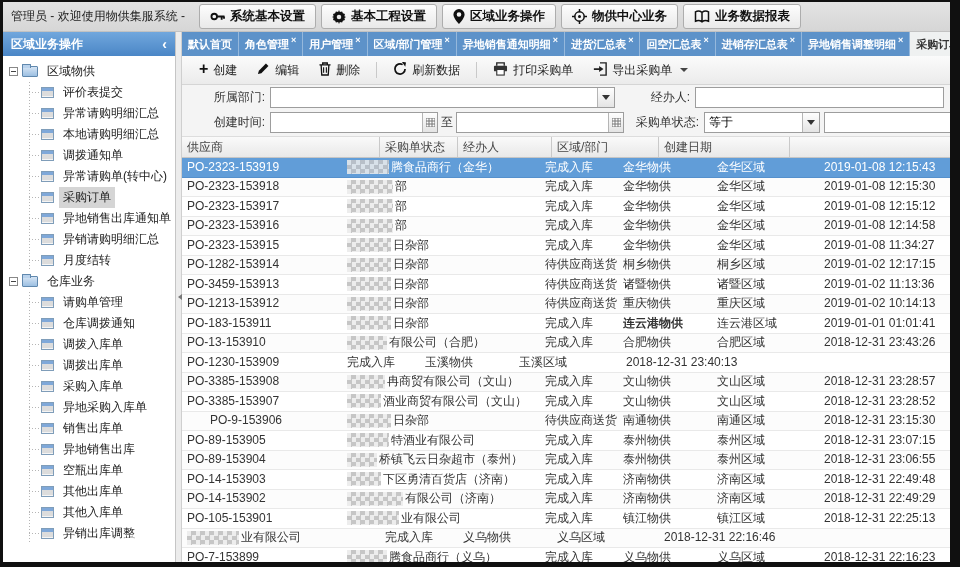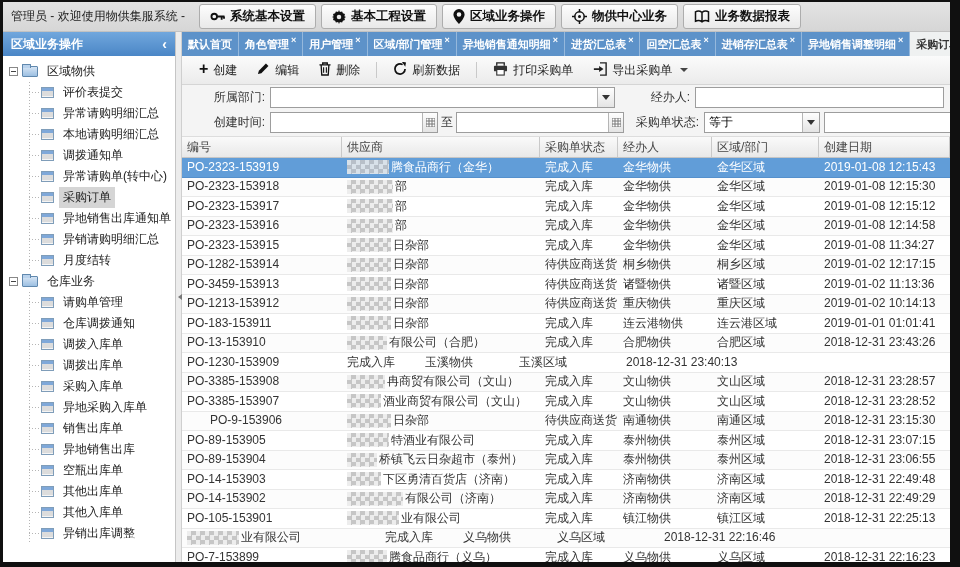--- a/index.html
+++ b/index.html
@@ -428,21 +428,20 @@
             <span class="arrow-btn">
                 <i></i>
               </span>
           </div>
           <input class="tinput" style="width: 136px; margin-left: 4px;" value="">
         </div>
       </div>
 
       <div class="grid">
         <div class="thead" id="thead">
-            <div class="th" style="width: 160px; flex: 0 0 160px;">编号</div>
             <div class="th" style="width: 198px; flex: 0 0 198px;">供应商</div>
             <div class="th" style="width: 78px; flex: 0 0 78px;">采购单状态</div>
             <div class="th" style="width: 94px; flex: 0 0 94px;">经办人</div>
             <div class="th" style="width: 107px; flex: 0 0 107px;">区域/部门</div>
             <div class="th" style="width: 131px; flex: 0 0 131px;">创建日期</div>
           </div>
         <div class="tbody" id="tbody">
             <div class="tr sel">
               <div class="td" style="width: 160px; flex: 0 0 160px;">PO-2323-153919</div>
               <div class="td" style="width: 198px; flex: 0 0 198px;">
@@ -531,21 +530,21 @@
               <div class="td" style="width: 107px; flex: 0 0 107px; text-align: center;">重庆区域</div>
               <div class="td" style="width: 131px; flex: 0 0 131px;">2019-01-02 10:14:13</div>
             </div>
             <div class="tr">
               <div class="td" style="width: 160px; flex: 0 0 160px;">PO-183-153911</div>
               <div class="td" style="width: 198px; flex: 0 0 198px;">
                 <span class="mosaic" style="width: 44px;"></span>
                 <span>日杂部</span>
               </div>
               <div class="td" style="width: 78px; flex: 0 0 78px;">完成入库</div>
-              <div class="td" style="width: 94px; flex: 0 0 94px;">连云港物供</div>
+              <div class="td" style="width: 94px; flex: 0 0 94px; font-weight: bold;">连云港物供</div>
               <div class="td" style="width: 107px; flex: 0 0 107px;">连云港区域</div>
               <div class="td" style="width: 131px; flex: 0 0 131px;">2019-01-01 01:01:41</div>
             </div>
             <div class="tr">
               <div class="td" style="width: 160px; flex: 0 0 160px;">PO-13-153910</div>
               <div class="td" style="width: 198px; flex: 0 0 198px;">
                 <span class="mosaic" style="width: 40px;"></span>
                 <span>有限公司（合肥）</span>
               </div>
               <div class="td" style="width: 78px; flex: 0 0 78px;">完成入库</div>

